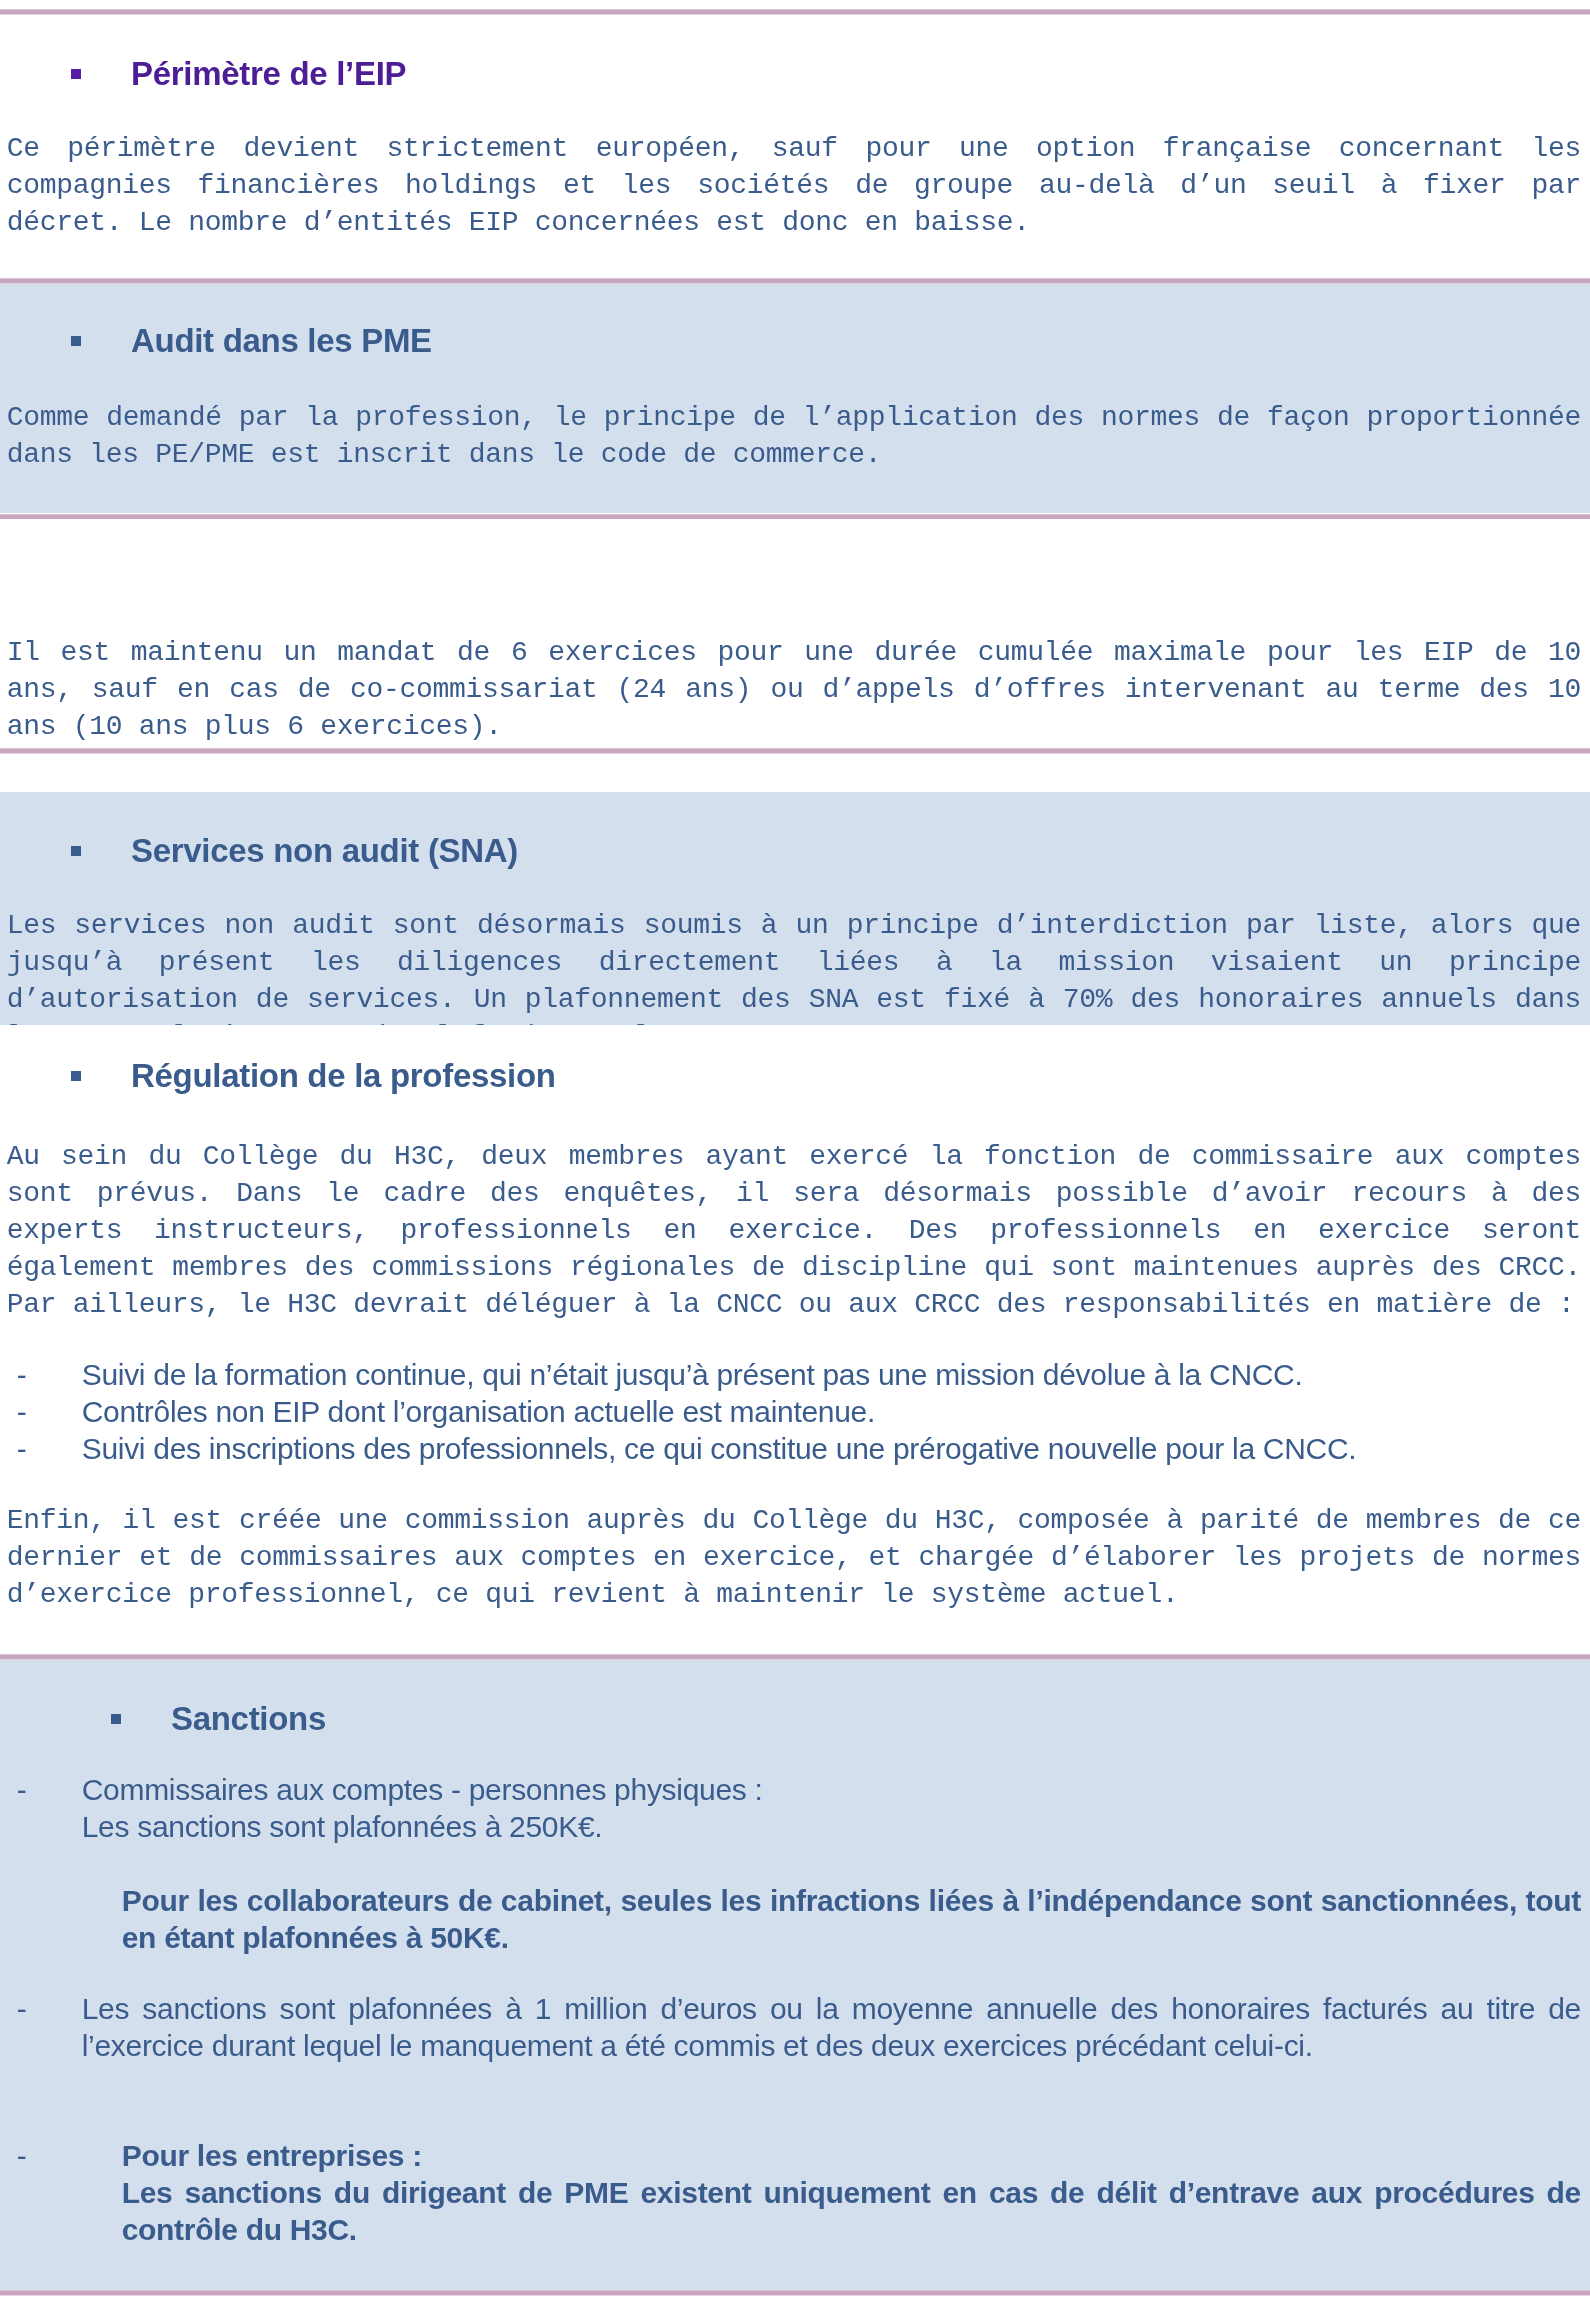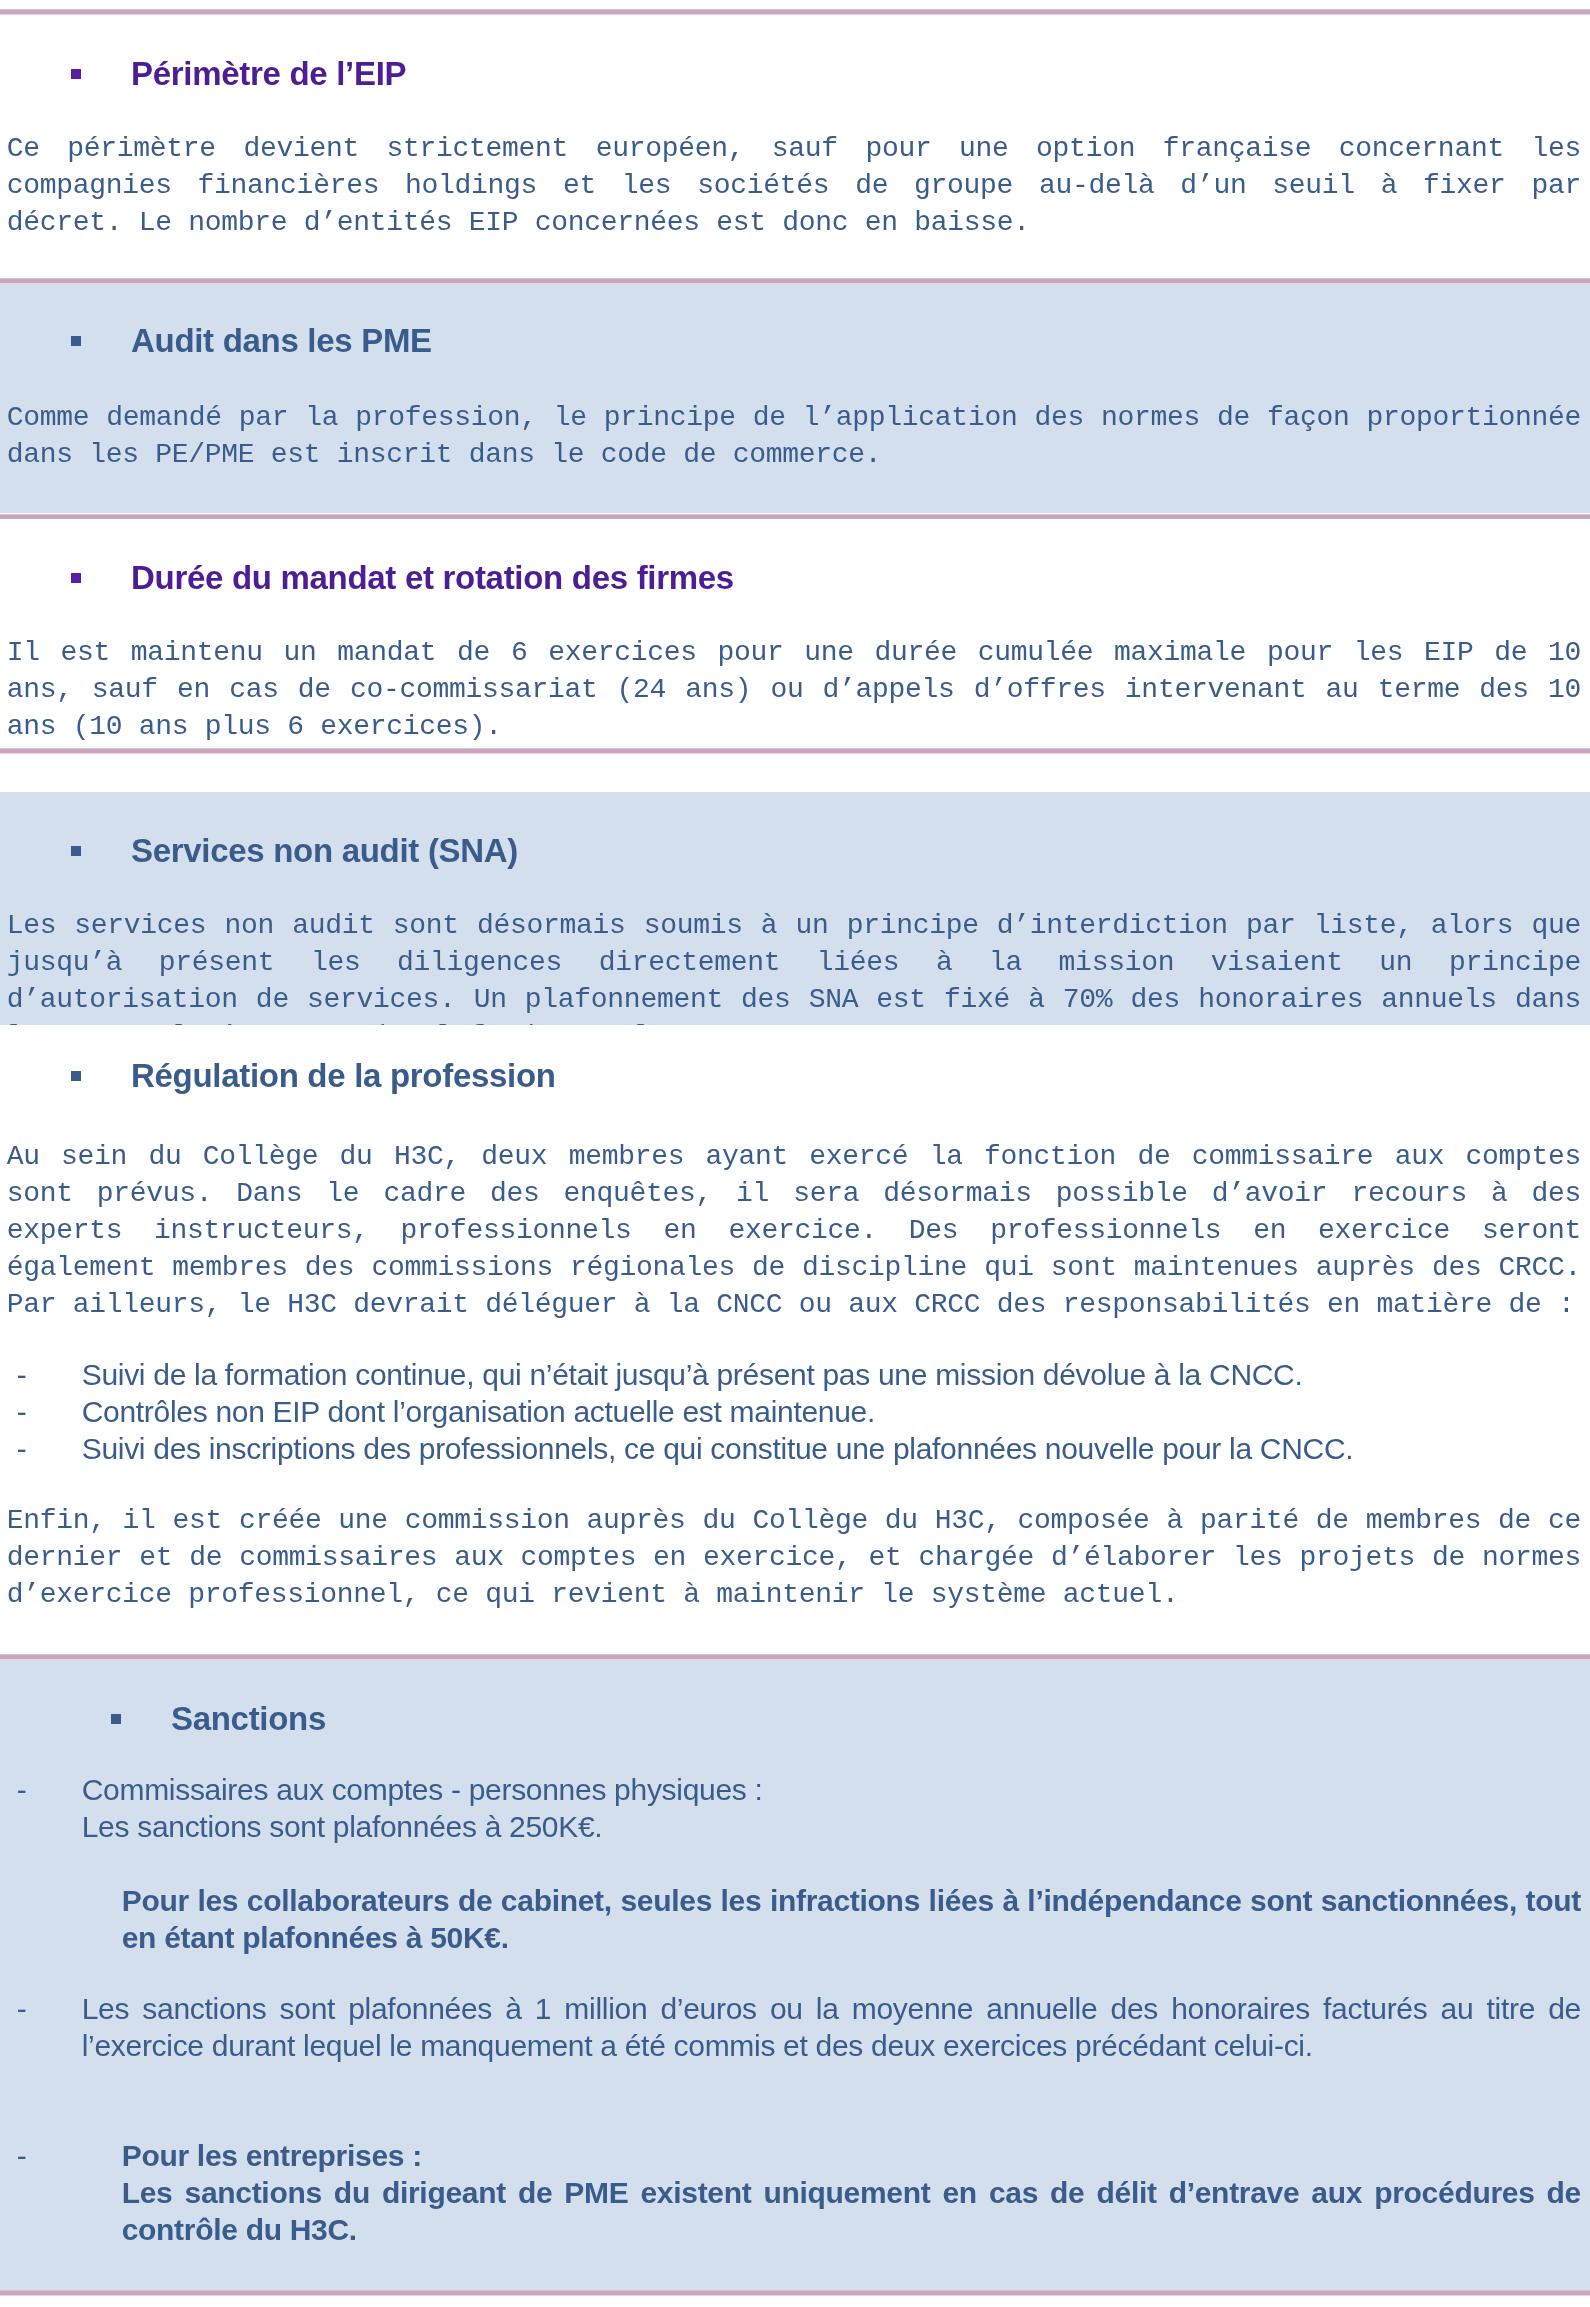--- a/index.html
+++ b/index.html
@@ -104,24 +104,20 @@
 
 <section class="band blue" style="top:284px;height:229px;">
   <div class="heading blue" style="top:38px;">
     <span class="bullet"></span>
     <span>Audit dans les PME</span>
   </div>
   <p class="para justify-last" style="top:115px;margin:0;">Comme demandé par la profession, le principe de l’application des normes de façon proportionnée dans les PE/PME est inscrit dans le code de commerce.</p>
 </section>
 
 <section class="band white" style="top:519px;height:229px;">
-  <div class="heading purple" style="top:40px;">
-    <span class="bullet"></span>
-    <span>Durée du mandat et rotation des firmes</span>
-  </div>
   <p class="para justify-last" style="top:115px;margin:0;">Il est maintenu un mandat de 6 exercices pour une durée cumulée maximale pour les EIP de 10 ans, sauf en cas de co-commissariat (24 ans) ou d’appels d’offres intervenant au terme des 10 ans (10 ans plus 6 exercices).</p>
 </section>
 
 <section class="band blue" style="top:792px;height:324px;">
   <div class="heading blue" style="top:40px;">
     <span class="bullet"></span>
     <span>Services non audit (SNA)</span>
   </div>
   <p class="para justify-last" style="top:115px;margin:0;">Les services non audit sont désormais soumis à un principe d’interdiction par liste, alors que jusqu’à présent les diligences directement liées à la mission visaient un principe d’autorisation de services. Un plafonnement des SNA est fixé à 70% des honoraires annuels dans les EIP. Il n'y a pas de plafond pour les non EIP.</p>
 </section>
@@ -136,21 +132,21 @@
     <li>
         <span class="dash">-</span>
         <span class="txt">Suivi de la formation continue, qui n’était jusqu’à présent pas une mission dévolue à la CNCC.</span>
       </li>
     <li>
         <span class="dash">-</span>
         <span class="txt">Contrôles non EIP dont l’organisation actuelle est maintenue.</span>
       </li>
     <li>
         <span class="dash">-</span>
-        <span class="txt">Suivi des inscriptions des professionnels, ce qui constitue une plafonnées nouvelle pour la CNCC.</span>
+        <span class="txt">Suivi des inscriptions des professionnels, ce qui constitue une prérogative nouvelle pour la CNCC.</span>
       </li>
   </ul>
   <p class="para justify-last" style="top:477px;margin:0;">Enfin, il est créée une commission auprès du Collège du H3C, composée à parité de membres de ce dernier et de commissaires aux comptes en exercice, et chargée d’élaborer les projets de normes d’exercice professionnel, ce qui revient à maintenir le système actuel.</p>
 </section>
 
 <section class="band blue" style="top:1660px;height:630px;">
   <div class="heading blue" style="top:40px;margin-left:40px;">
     <span class="bullet"></span>
     <span>Sanctions</span>
   </div>

